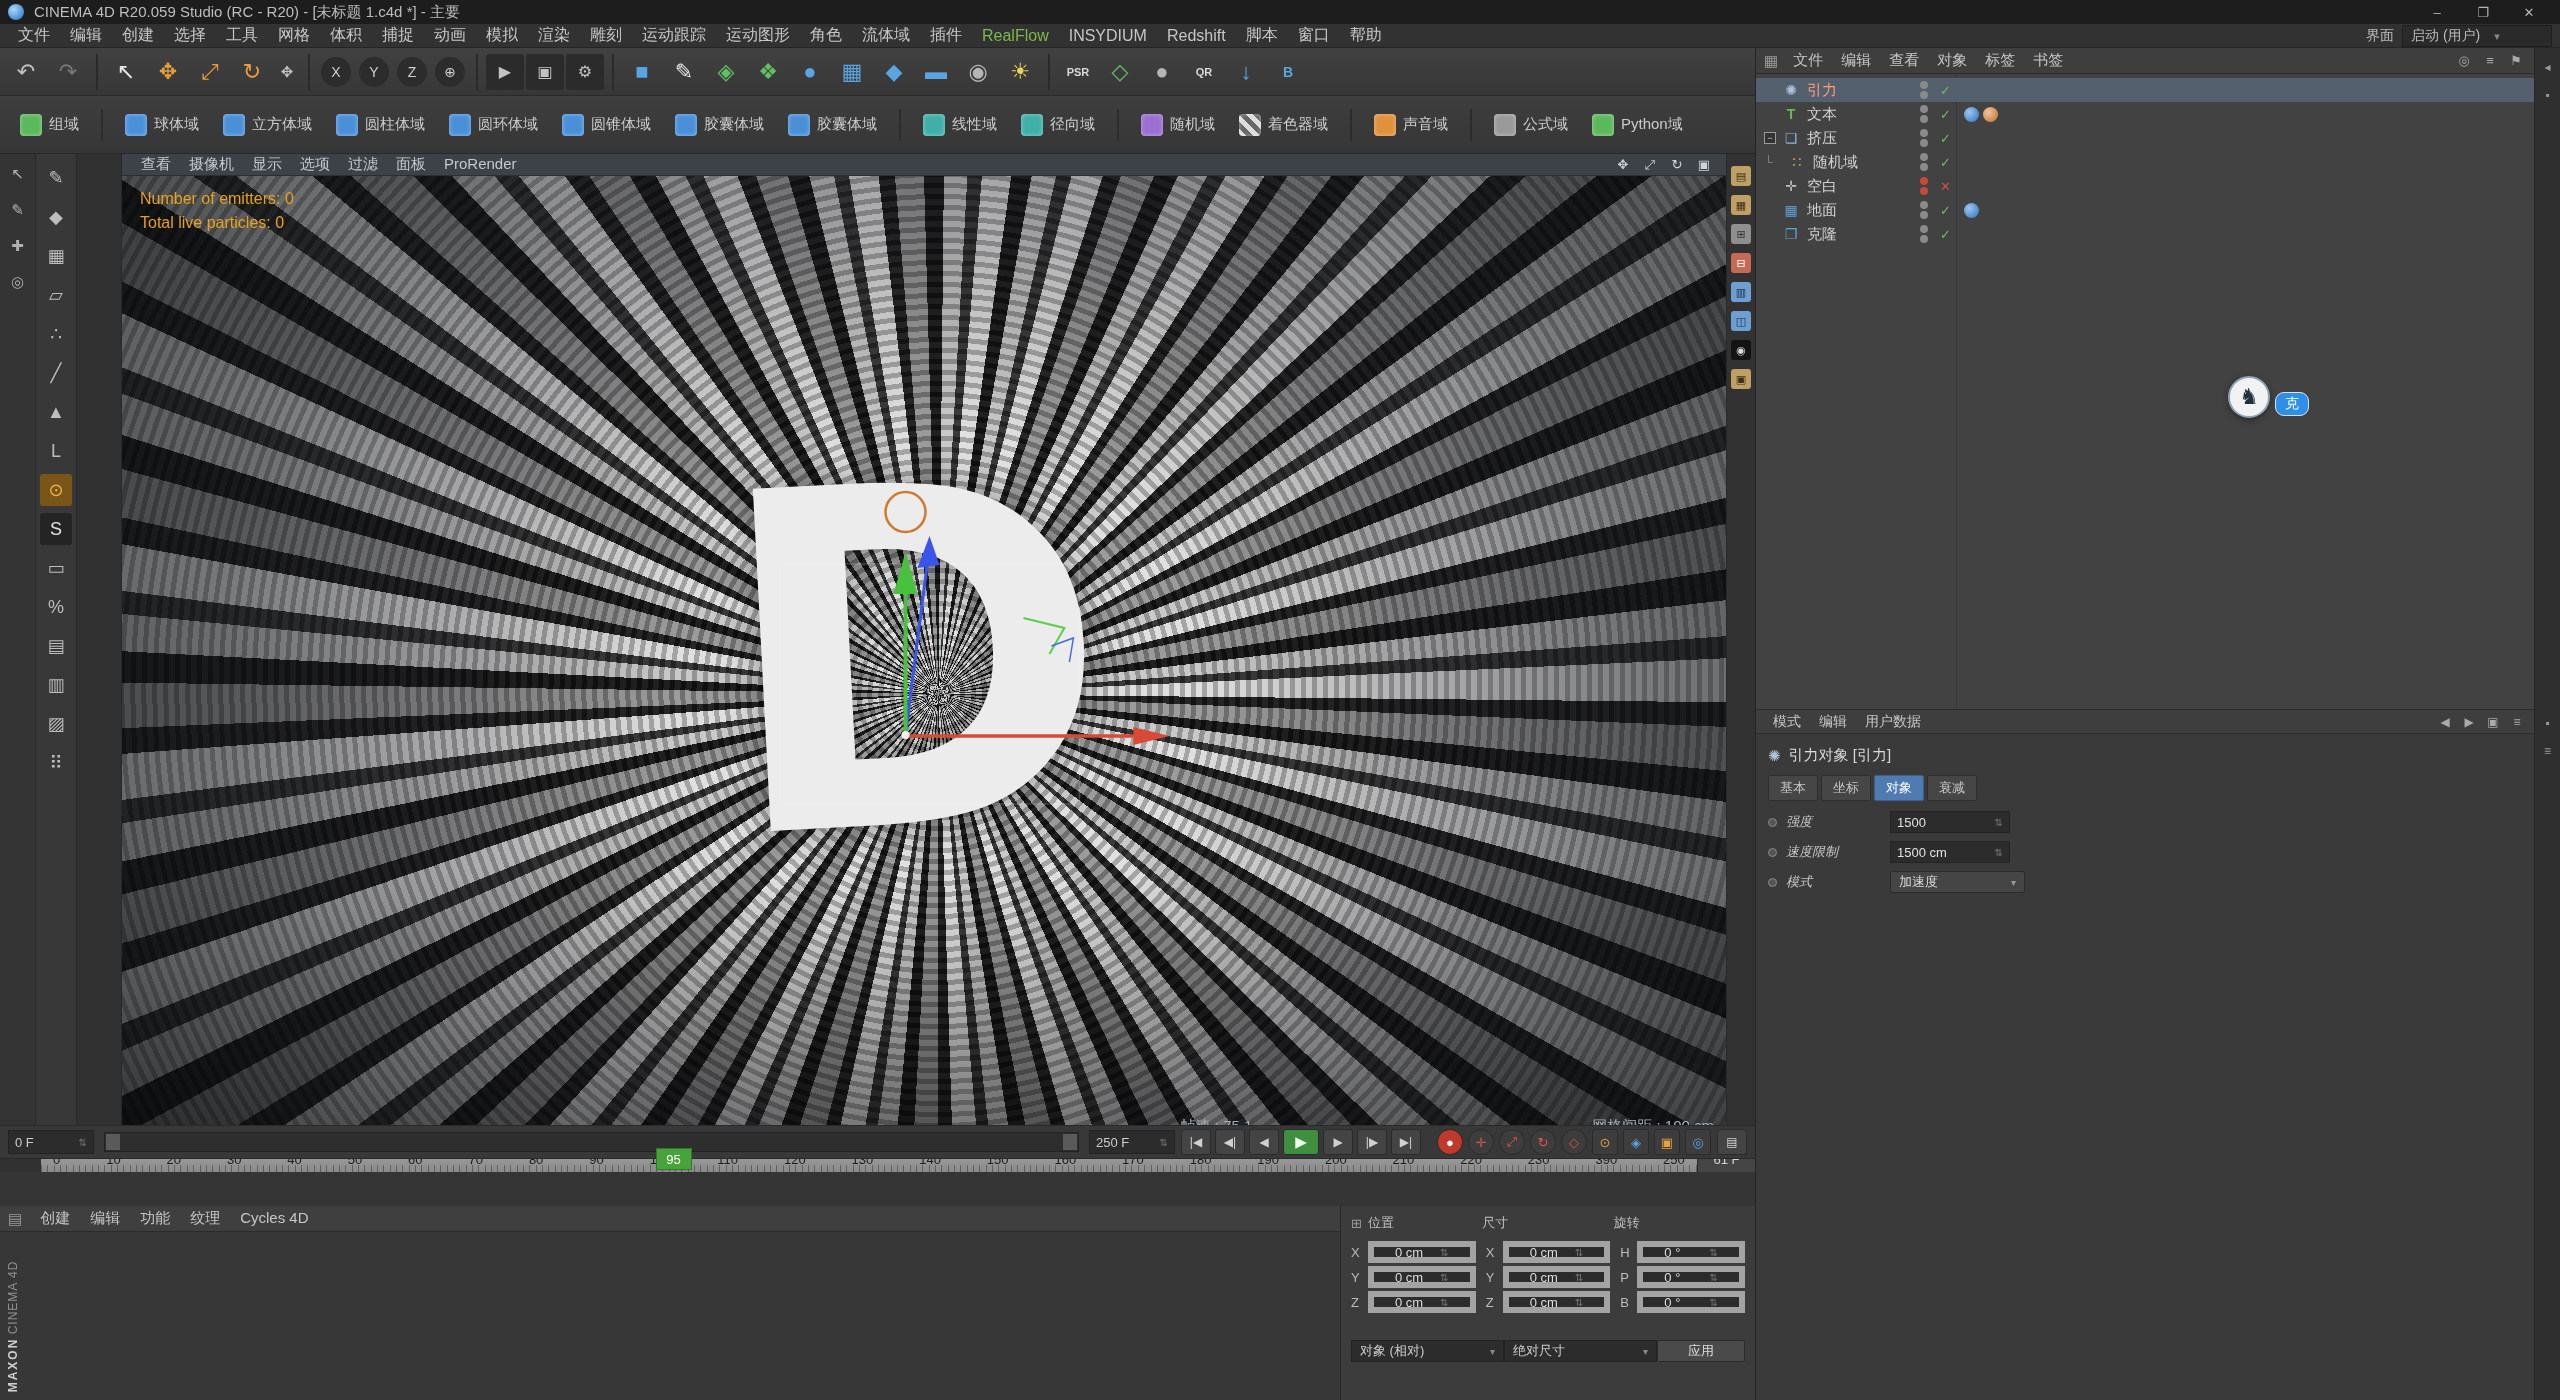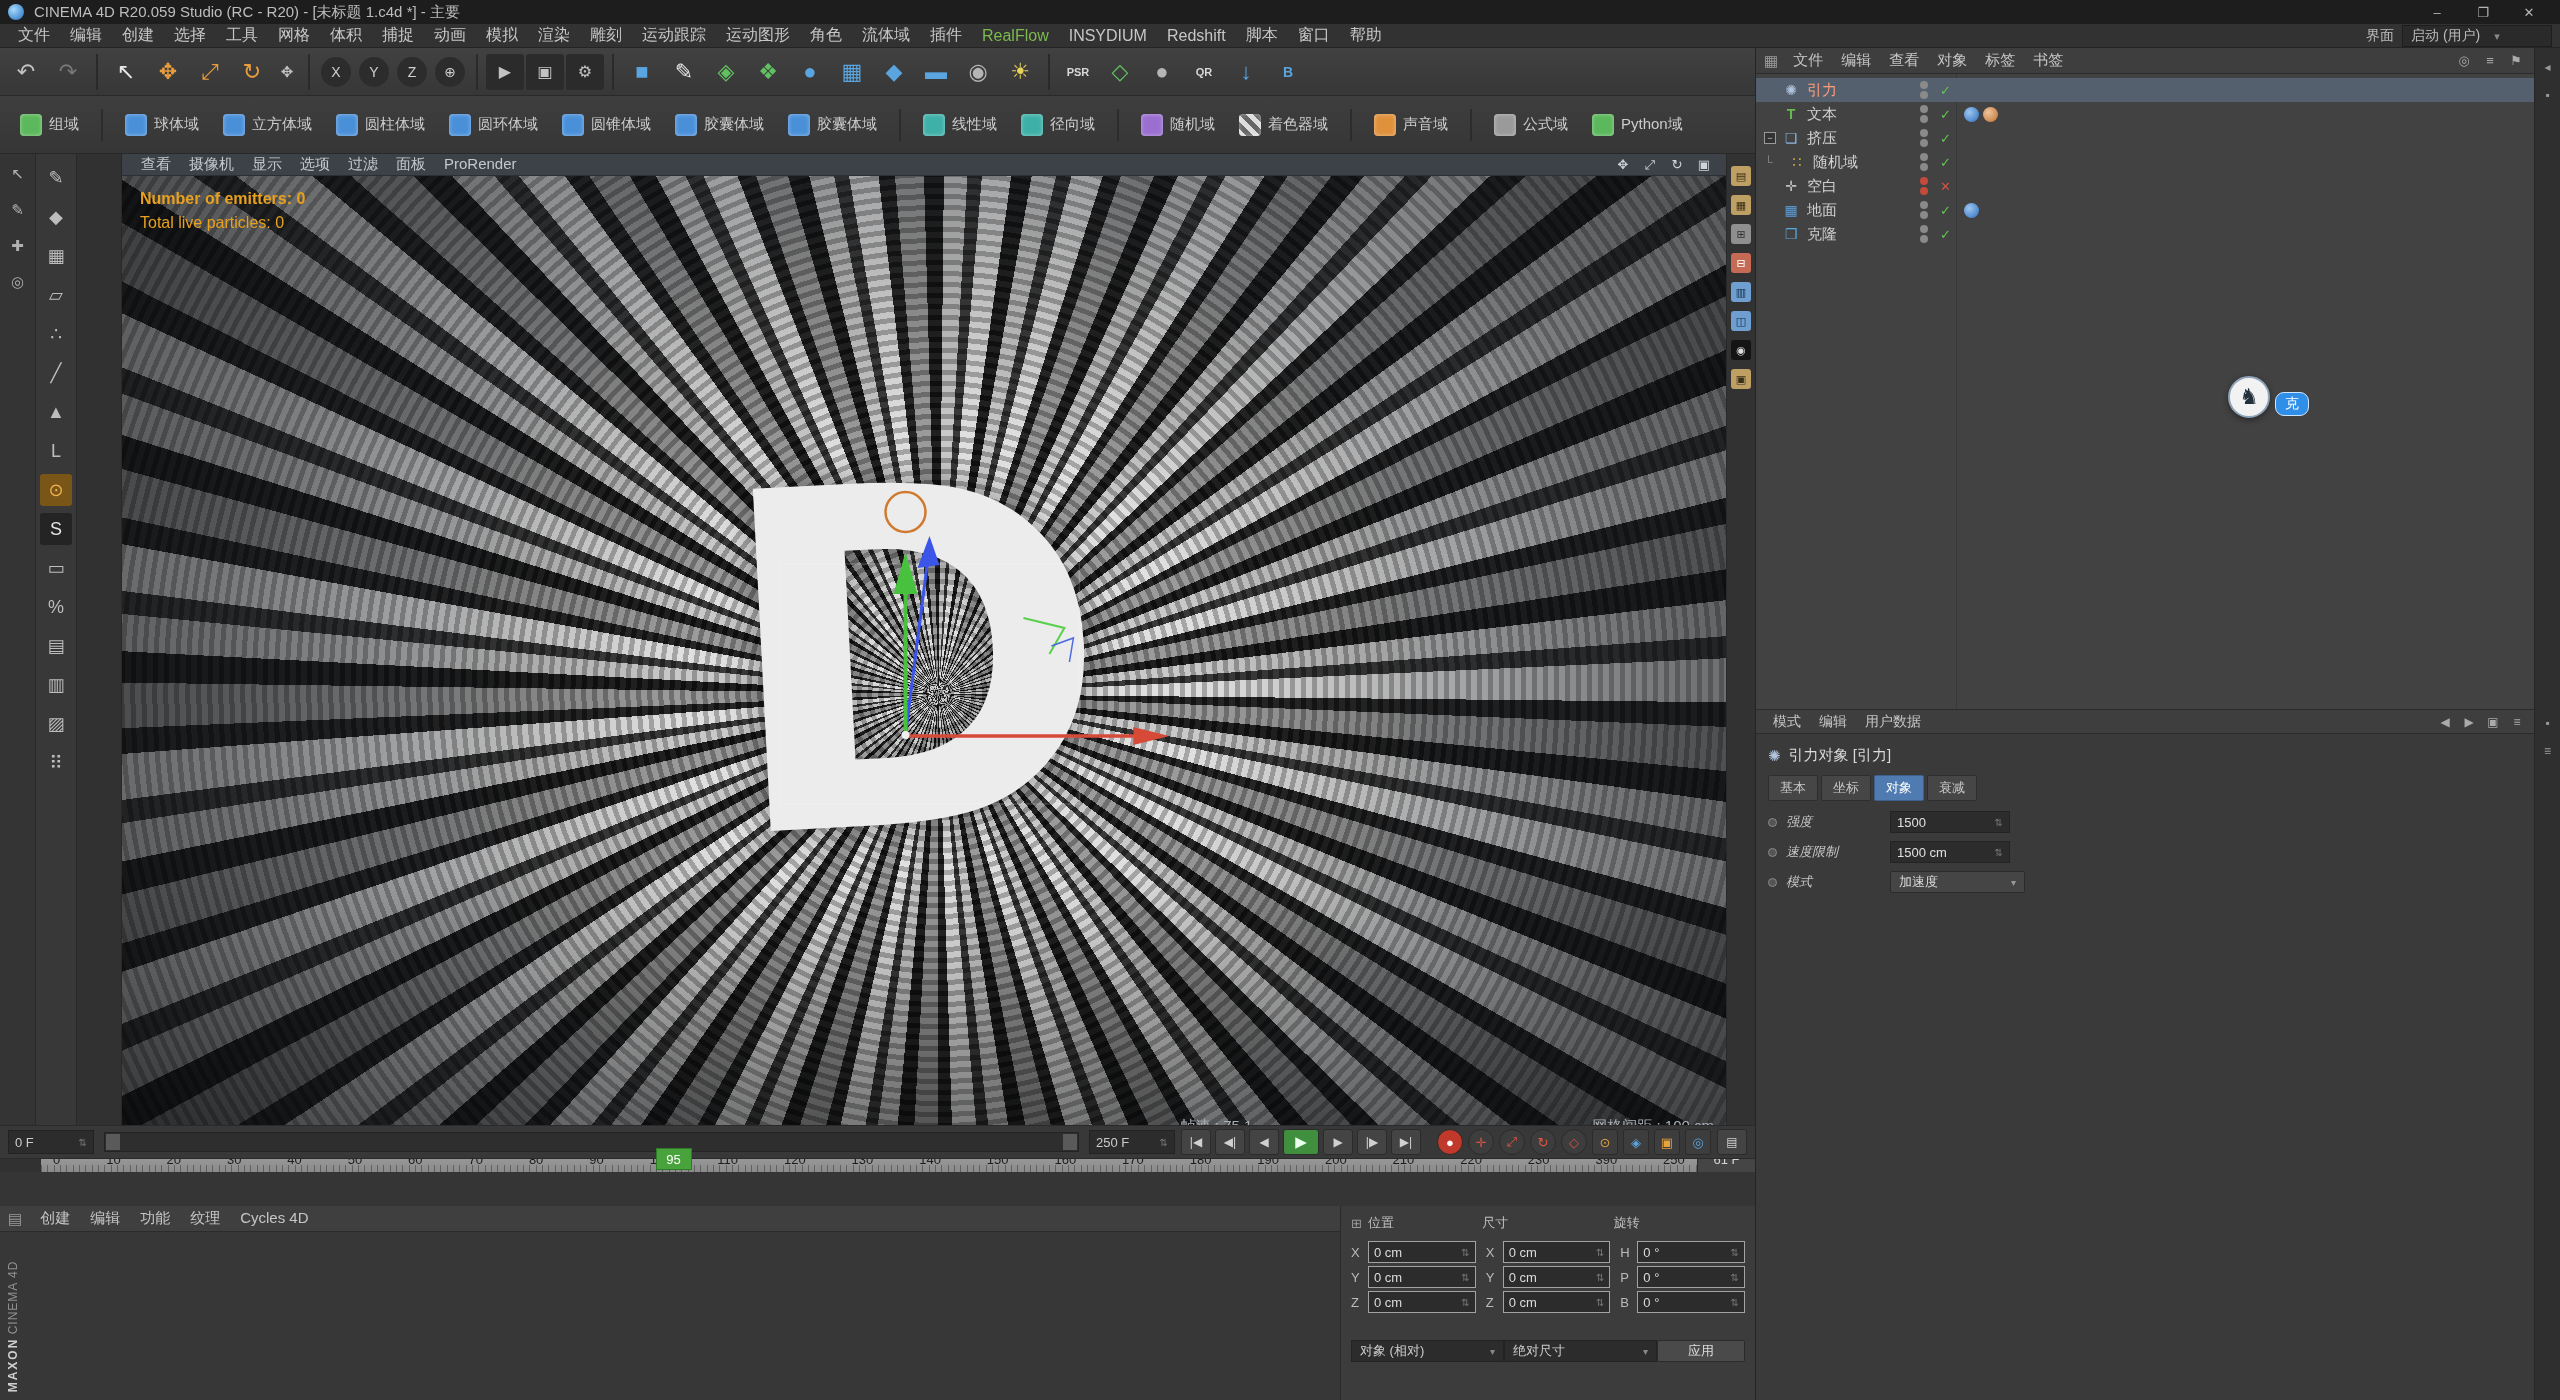--- a/index.html
+++ b/index.html
@@ -89,21 +89,21 @@
  background:
   radial-gradient(circle at 50.9% 53.4%, rgba(40,45,52,0) 0 260px, rgba(18,20,24,.5) 720px, rgba(8,9,11,.78) 1150px),
   linear-gradient(rgba(0,0,0,0) 72%, rgba(0,0,0,.38)),
   repeating-radial-gradient(circle at 50.9% 53.4%, rgba(0,0,0,.26) 0 5px, rgba(255,255,255,.05) 5px 11px),
   repeating-conic-gradient(from 8deg at 50.9% 53.4%, #141414 0deg 2.2deg, #c6c6c6 2.2deg 4.8deg,
      #2f2f2f 4.8deg 6.4deg, #dedede 6.4deg 9.6deg, #1a1a1a 9.6deg 11.4deg, #969696 11.4deg 14.6deg);}
 #letterD{position:absolute;left:49.4%;top:52%;transform:translate(-50%,-54%) rotate(-3deg);
   font-family:"DejaVu Sans","Liberation Sans",sans-serif;font-weight:bold;font-size:470px;
   line-height:1;color:#ececec;text-shadow:0 0 34px rgba(0,0,0,.4);}
 #gizmo{position:absolute;inset:0;width:100%;height:100%;}
-#vp-ol1{position:absolute;left:18px;top:14px;color:#e8a11f;font-size:16px;font-weight:bold;}
+#vp-ol1{position:absolute;left:18px;top:14px;color:#e8a11f;font-size:16px;}
 #vp-ol2{position:absolute;left:18px;top:38px;color:#e8a11f;font-size:16px;}
 #vp-fps{position:absolute;left:66%;bottom:10px;color:#aab0b6;font-size:15px;}
 #vp-grid{position:absolute;right:12px;bottom:10px;color:#aab0b6;font-size:15px;}
 
 
 #dock{width:28px;background:#323232;display:flex;flex-direction:column;align-items:center;
   padding-top:12px;gap:9px;}
 .dbtn{width:20px;height:20px;border-radius:3px;font-size:11px;display:flex;align-items:center;
   justify-content:center;flex:0 0 auto;}
 .dbtn.tan{background:#bfa064;color:#3a2f18;}
@@ -157,22 +157,22 @@
 #brand .b1{font-weight:bold;color:#cfcfcf;letter-spacing:2px;}
 #brand .b2{color:#909090;letter-spacing:1px;}
 
 #coords{position:absolute;left:1340px;top:1206px;width:415px;height:194px;background:#3c3c3c;
   border-left:1px solid #2a2a2a;padding:8px 10px;font-size:13px;}
 #coords-head{display:grid;grid-template-columns:1fr 1fr 1fr;margin-bottom:6px;color:#c0c0c0;}
 #coords-head .g{display:flex;align-items:center;gap:6px;font-size:13px;}
 #coords-grid{display:grid;grid-template-columns:1fr 1fr 1fr;column-gap:10px;}
 .cfield{display:flex;align-items:center;gap:5px;margin:3px 0;}
 .cfield b{width:12px;font-weight:normal;color:#bbb;}
-.cinput{flex:1;height:22px;background:#2c2c2c;border:1px solid #a3a3a3;color:#ddd;
-  display:flex;align-items:center;justify-content:space-between;padding:0 5px;gap:15px;}
+.cinput{flex:1;height:22px;background:#2c2c2c;border:6px solid #a3a3a3;color:#ddd;
+  display:flex;align-items:center;justify-content:space-between;padding:0 21px;gap:15px;}
 .cinput i{font-style:normal;color:#777;font-size:10px;}
 #coords-foot{display:flex;align-items:center;margin-top:24px;}
 .cselect{height:22px;background:#2c2c2c;border:1px solid #232323;display:flex;align-items:center;
   justify-content:space-between;padding:0 8px;color:#ccc;flex:1;gap:10px;}
 .cselect i{font-style:normal;color:#888;font-size:10px;}
 #apply-btn{height:22px;background:#4a4a4a;border:1px solid #2b2b2b;padding:0 30px;color:#ddd;
   display:flex;align-items:center;justify-content:center;border-radius:2px;}
 
 
 #right{position:absolute;left:1755px;top:48px;width:805px;height:1352px;background:#3a3a3a;

